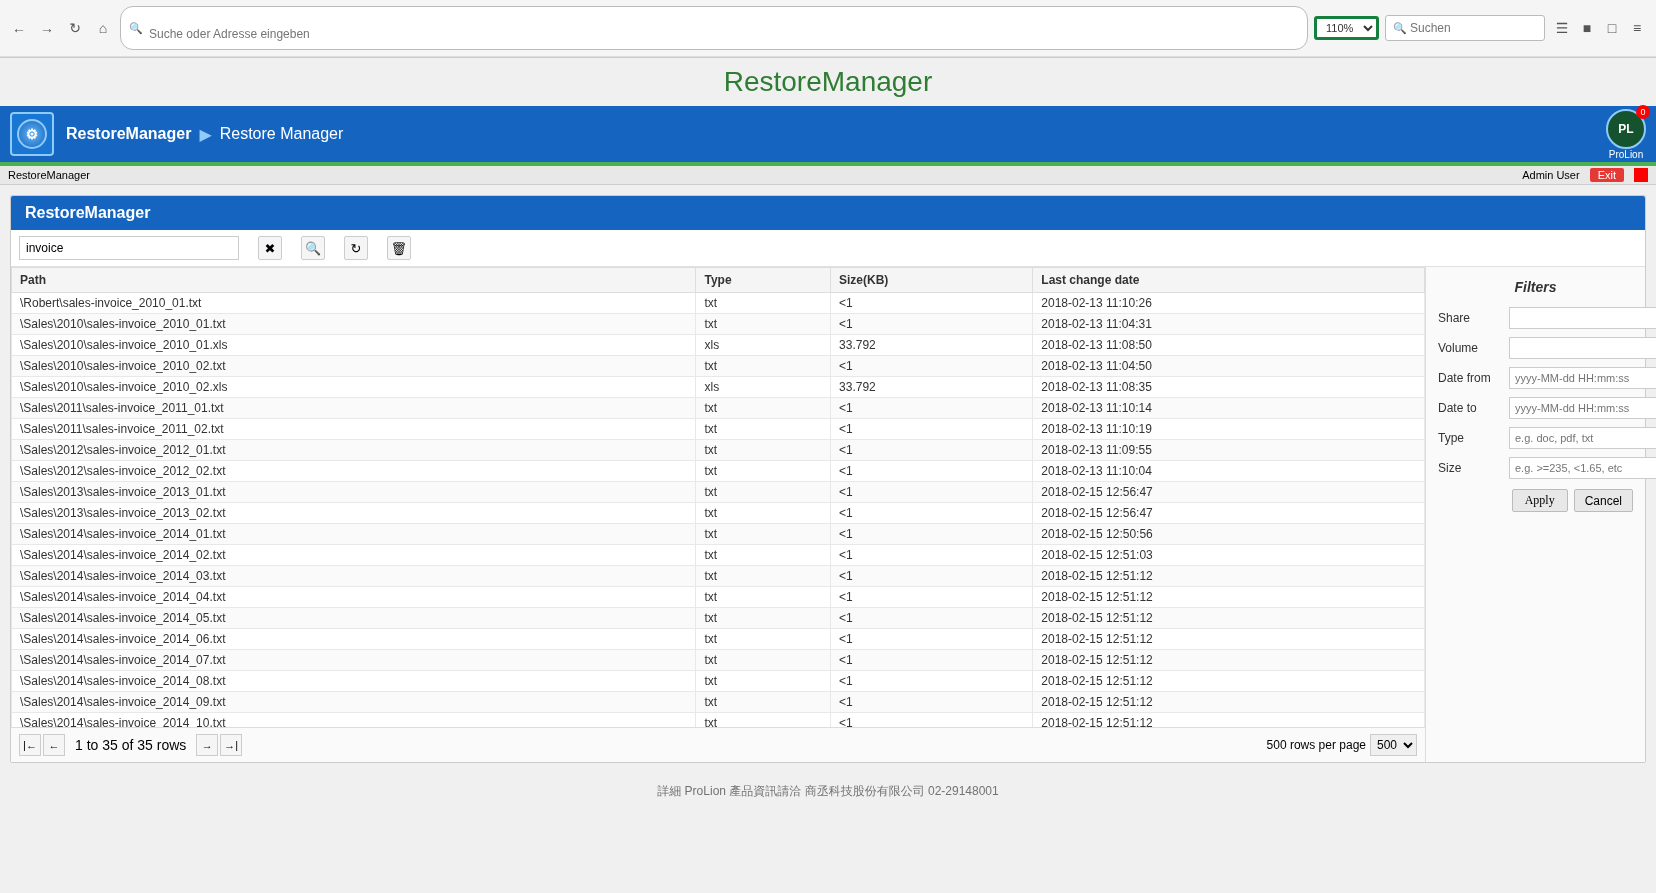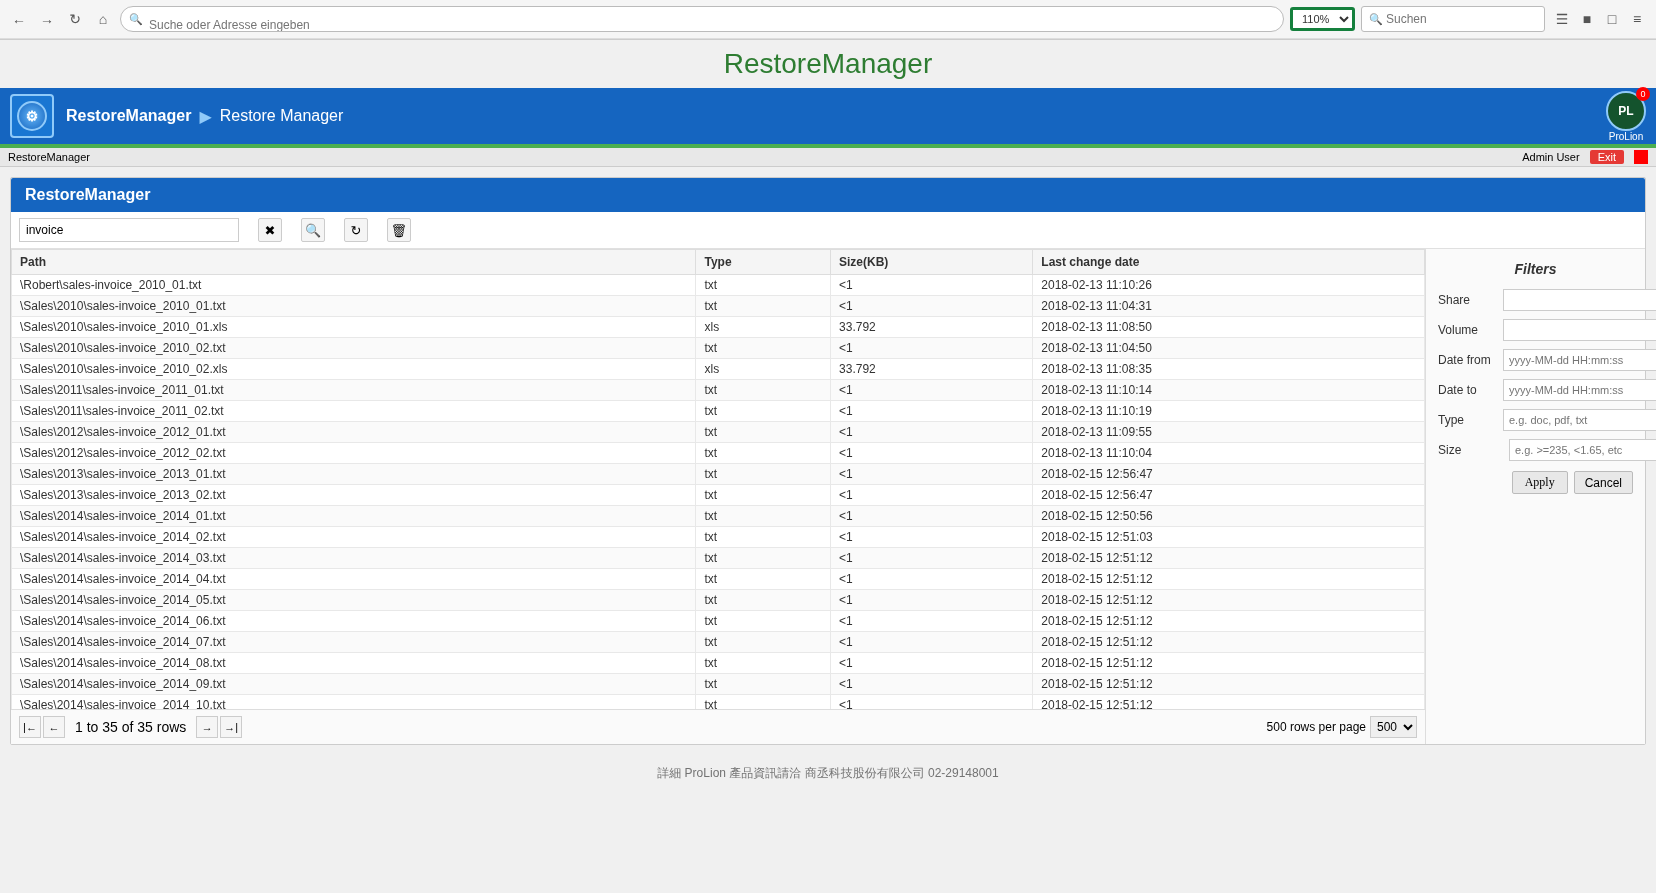--- a/index.html
+++ b/index.html
@@ -3,27 +3,27 @@
   <meta charset="utf-8">
   <style>
     * { box-sizing: border-box; margin: 0; padding: 0; }
     body { font-family: Arial, sans-serif; font-size: 12px; background: #f0f0f0; }
 
     
     .browser-chrome { background: #e8e8e8; border-bottom: 1px solid #ccc; }
     .browser-toolbar { display: flex; align-items: center; padding: 6px 8px; gap: 6px; background: #f5f5f5; border-bottom: 1px solid #ddd; }
     .browser-nav-btn { width: 22px; height: 22px; border: none; background: none; cursor: pointer; font-size: 14px; color: #555; display: flex; align-items: center; justify-content: center; }
     .browser-nav-btn:disabled { color: #bbb; }
-    .browser-address-bar { flex: 1; height: 26px; border: 1px solid #bbb; border-radius: 13px; padding: 12px 10px 0 28px; font-size: 12px; background: white; position: relative; }
+    .browser-address-bar { flex: 1; height: 44px; border: 1px solid #bbb; border-radius: 13px; padding: 12px 10px 0 28px; font-size: 12px; background: white; position: relative; }
     .address-bar-wrapper { flex: 1; position: relative; display: flex; align-items: center; }
     .address-search-icon { position: absolute; left: 9px; color: #888; font-size: 11px; z-index: 1; }
     .browser-zoom { font-size: 11px; color: #333; border: 3px solid #15803d; padding: 2px 5px; border-radius: 3px; background: white; }
     .browser-search-wrapper { position: relative; display: flex; align-items: center; }
     .browser-search-icon { position: absolute; left: 8px; color: #888; font-size: 11px; }
-    .browser-search-input { height: 26px; border: 1px solid #bbb; border-radius: 3px; padding: 0 8px 0 24px; font-size: 12px; width: 184px; }
+    .browser-search-input { height: 26px; border: 1px solid #bbb; border-radius: 3px; padding: 0 8px 0 24px; font-size: 12px; width: 160px; }
     .browser-actions { display: flex; gap: 3px; align-items: center; }
     .browser-action-btn { width: 22px; height: 22px; display: flex; align-items: center; justify-content: center; cursor: pointer; color: #555; font-size: 14px; }
 
     
     .page-title-bar { text-align: center; padding: 8px 0; background: #f0f0f0; }
     .page-title-text { font-size: 28px; color: #2e7d32; font-weight: normal; }
 
     
     .app-header { background: #1565c0; display: flex; align-items: center; padding: 0 10px; height: 56px; position: relative; }
     .app-logo { width: 44px; height: 44px; background: #1976d2; border: 2px solid #90caf9; border-radius: 4px; display: flex; align-items: center; justify-content: center; color: white; font-size: 20px; margin-right: 12px; }
@@ -66,21 +66,21 @@
     .table-scroll { max-height: 460px; overflow-y: auto; overflow-x: hidden; }
 
     
     .table-scroll::-webkit-scrollbar { width: 12px; }
     .table-scroll::-webkit-scrollbar-track { background: #f0f0f0; }
     .table-scroll::-webkit-scrollbar-thumb { background: #bbb; border-radius: 3px; }
 
     
     .filters-panel { width: 220px; border-left: 1px solid #ddd; padding: 12px; background: #fafafa; flex-shrink: 0; }
     .filters-title { font-size: 14px; font-style: italic; font-weight: bold; text-align: center; margin-bottom: 12px; color: #333; }
-    .filter-row { display: flex; align-items: center; margin-bottom: 8px; }
+    .filter-row { display: flex; align-items: center; margin-bottom: 8px; gap: 6px; }
     .filter-label { font-size: 12px; color: #333; width: 65px; flex-shrink: 0; }
     .filter-input { flex: 1; height: 22px; border: 1px solid #ccc; padding: 0 5px; font-size: 11px; background: white; }
     .filter-size-row { display: flex; align-items: center; margin-bottom: 8px; gap: 6px; }
     .filter-size-input { flex: 1; height: 22px; border: 1px solid #ccc; padding: 0 5px; font-size: 11px; }
     .filter-buttons { display: flex; gap: 6px; justify-content: flex-end; margin-top: 10px; }
     .filter-apply-btn { background: #e8e8e8; border: 1px solid #bbb; padding: 3px 12px; cursor: pointer; font-size: 12px; border-radius: 2px; font-family: Liberation Serif, serif; }
     .filter-cancel-btn { background: #e8e8e8; border: 1px solid #bbb; padding: 3px 10px; cursor: pointer; font-size: 12px; border-radius: 2px; }
 
     
     .pagination-bar { display: flex; align-items: center; justify-content: space-between; padding: 6px 8px; border-top: 1px solid #ddd; background: #fafafa; }

